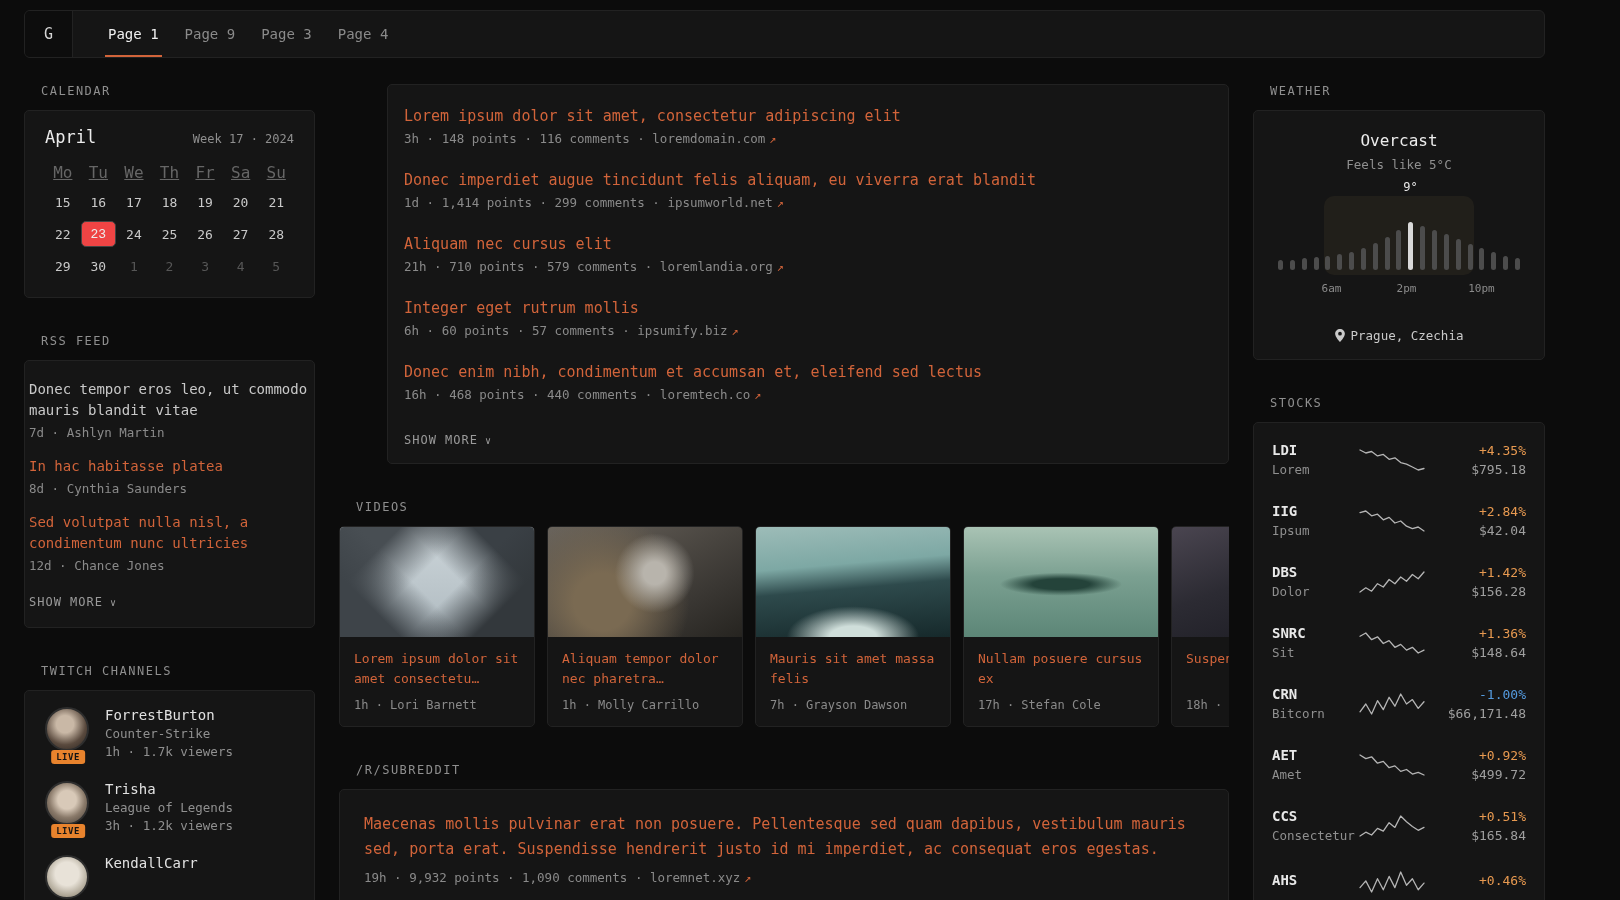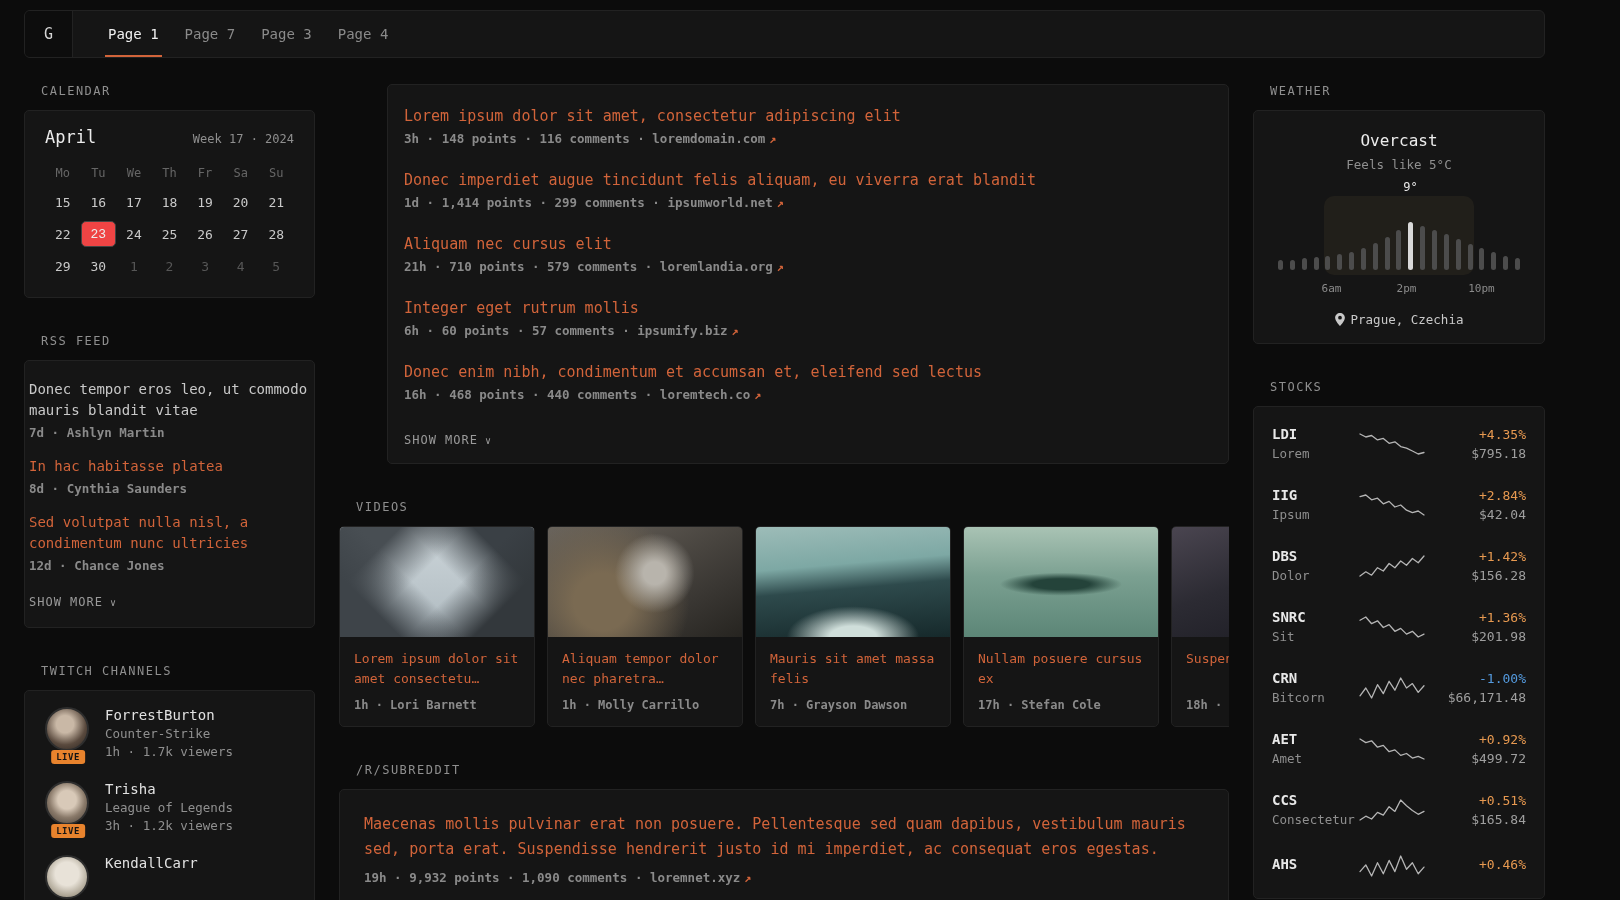--- a/index.html
+++ b/index.html
@@ -39,34 +39,34 @@
   }
   .widget { margin-bottom:36px; }
   .card { background:#151515; border:1px solid #222; border-radius:5px; }
 
   
   .cal-card { padding:16px 20px 18px; }
   .cal-head { display:flex; justify-content:space-between; align-items:baseline; margin-bottom:16px; }
   .cal-month { font-size:17px; color:#ececec; }
   .cal-week { font-size:12px; color:#8f8f8f; }
   .cal-grid { display:grid; grid-template-columns:repeat(7,1fr); row-gap:6px; }
-  .dow { text-align:center; font-size:12px; color:#666; height:20px; line-height:20px; }
+  .dow { text-align:center; font-size:16px; color:#666; height:20px; line-height:20px;text-decoration:underline; }
   .day {
     text-align:center; font-size:13px; color:#c9c9c9; height:26px; line-height:26px;
     border-radius:5px; border:1px solid transparent; cursor:pointer;
   }
   .day.dim { color:#565656; }
   .day.sel { border-color:#434343; background:#ef4444; color:#ececec;font-family:Liberation Mono, monospace; }
 
   
   .rss-card { padding:18px 4px; }
   .feed-item { margin-bottom:16px; }
   .feed-title { display:block; font-size:14px; line-height:1.5; color:#d2643a; text-decoration:none; cursor:pointer; }
   .feed-title.muted { color:#c9c9c9; }
-  .meta { font-size:12.5px; color:#8a8a8a; margin-top:4px;font-weight:bold; }
+  .meta { font-size:12.5px; color:#8a8a8a; margin-top:4px; }
   .arrow { color:#d2643a; margin-left:4px; font-size:12px; }
   .show-more {
     background:none; border:none; color:#9a9a9a; font-family:inherit; font-size:12px;
     letter-spacing:1px; margin-top:6px; cursor:pointer; display:inline-flex; align-items:center; gap:7px;
   }
   .chev { font-size:10px; color:#9a9a9a; }
 
   
   .twitch-card { padding:16px 20px; }
   .chan { display:flex; gap:14px; margin-bottom:22px; cursor:pointer; }
@@ -130,21 +130,21 @@
   .wfeels { font-size:12.5px; color:#909090; margin-top:7px; }
   .wchart { position:relative; height:64px; margin:34px 4px 0; }
   .whl { position:absolute; top:-10px; bottom:-5px; background:#211f1a; border-radius:10px; z-index:0; }
   .wbars { position:absolute; inset:0; display:flex; justify-content:space-between; align-items:flex-end; z-index:1; }
   .wbar { width:5px; border-radius:3px; background:#4c4c4c; }
   .wbar.current { background:#d9d9d9; }
   .wtemp { position:absolute; top:-26px; transform:translateX(-50%); font-size:12px; color:#e8e8e8; z-index:2; }
   .wtimes { position:relative; height:14px; margin-top:12px; font-size:11px; color:#8a8a8a; }
   .wtimes span { position:absolute; transform:translateX(-50%); }
   .wtimes span:nth-child(1){ left:23%; } .wtimes span:nth-child(2){ left:53%; } .wtimes span:nth-child(3){ left:83%; }
-  .wloc { margin-top:16px; display:flex; align-items:center; justify-content:center; gap:6px; font-size:12.5px; color:#c9c9c9; }
+  .wloc { margin-top:32px; display:flex; align-items:center; justify-content:center; gap:6px; font-size:12.5px; color:#c9c9c9; }
 
   
   .stocks-card { padding:6px 18px; }
   .stock-row { display:grid; grid-template-columns:1fr 72px 96px; align-items:center; padding:13px 0; cursor:pointer; }
   .ticker { font-size:14px; font-weight:bold; color:#e8e8e8; }
   .sname { font-size:12.5px; color:#8f8f8f; margin-top:4px; }
   .spark { width:68px; height:26px; }
   .spark polyline { fill:none; stroke:#b5b5b5; stroke-width:1.3; stroke-linejoin:round; stroke-linecap:round; }
   .stock-val { text-align:right; }
   .chg { font-size:13px; }
@@ -153,21 +153,21 @@
 </style>
 </head>
 <body>
 
 <div class="container">
 
   <header class="topbar">
     <div class="logo">G</div>
     <nav class="tabs">
       <a class="tab active">Page 1</a>
-      <a class="tab">Page 7</a>
+      <a class="tab">Page 9</a>
       <a class="tab">Page 3</a>
       <a class="tab">Page 4</a>
     </nav>
   </header>
 
   <div class="grid">
 
     <div class="col">
 
       <section class="widget">
@@ -446,21 +446,21 @@
           <div class="stock-row">
             <div>
                 <div class="ticker">SNRC</div>
                 <div class="sname">Sit</div>
               </div>
             <svg class="spark" viewBox="0 0 64 26">
                 <polyline points="0.0,6.3 5.8,3.0 11.6,9.7 17.5,6.8 23.3,13.5 29.1,10.6 34.9,17.3 40.7,14.4 46.5,20.1 52.4,17.3 58.2,23.0 64.0,20.1"></polyline>
               </svg>
             <div class="stock-val">
                 <div class="chg pos">+1.36%</div>
-                <div class="price">$201.98</div>
+                <div class="price">$148.64</div>
               </div>
           </div>
           <div class="stock-row">
             <div>
                 <div class="ticker">CRN</div>
                 <div class="sname">Bitcorn</div>
               </div>
             <svg class="spark" viewBox="0 0 64 26">
                 <polyline points="0.0,20.8 5.8,13.0 11.6,23.0 17.5,9.7 23.3,18.6 29.1,6.3 34.9,15.2 40.7,3.0 46.5,13.0 52.4,8.6 58.2,17.4 64.0,10.8"></polyline>
               </svg>

